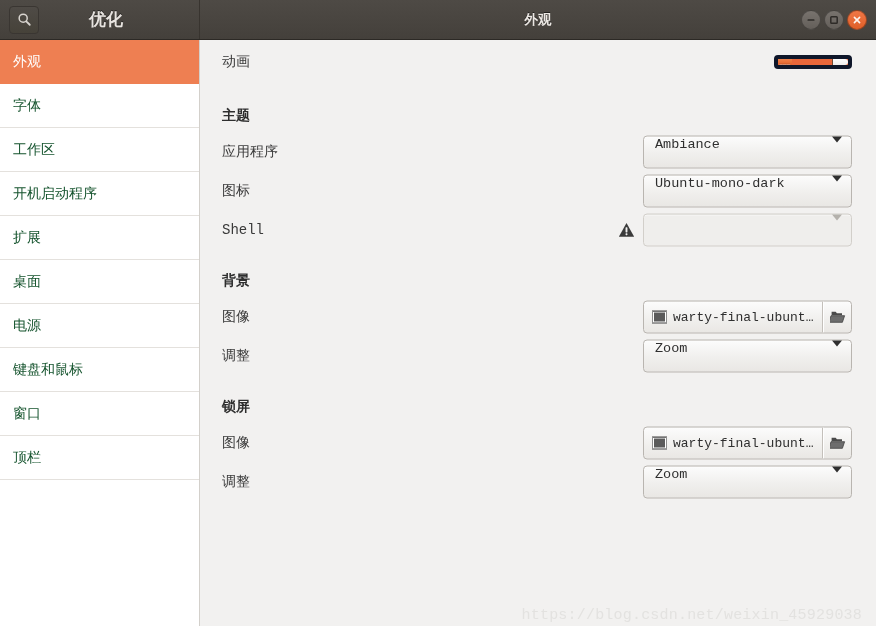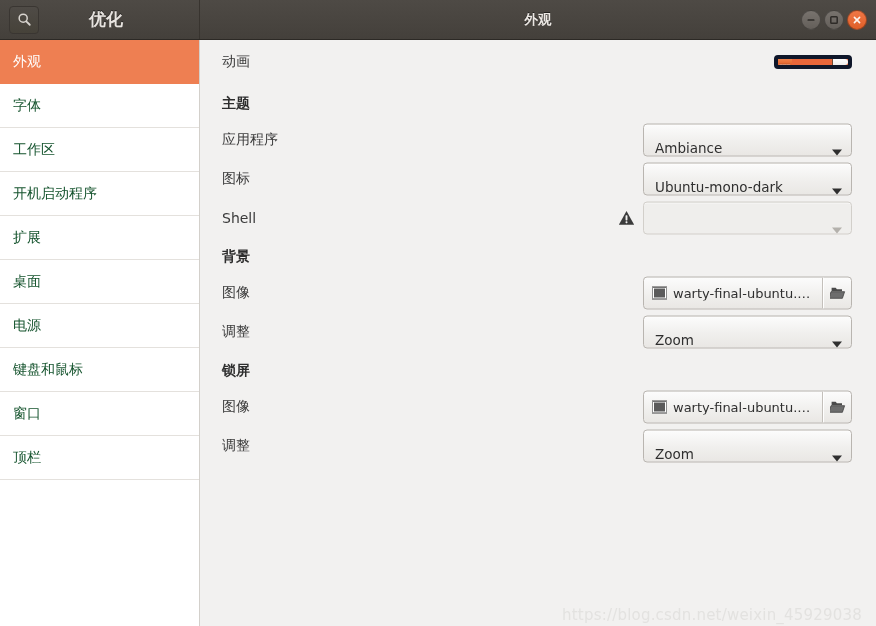--- a/index.html
+++ b/index.html
@@ -145,20 +145,21 @@
     border-bottom-color: #ee7f52;
   }
 
   
   .content {
     flex: 1;
     background: #f2f1f0;
     position: relative;
     padding: 0 24px 12px 22px;
     overflow: hidden;
+    font-family: Liberation Mono, monospace;
   }
 
   .row {
     display: flex;
     align-items: center;
     height: 39px;
     position: relative;
   }
 
   .row-label {
@@ -167,42 +168,42 @@
     white-space: nowrap;
   }
 
   .section-title {
     font-size: 14px;
     font-weight: bold;
     color: #2e2e2e;
     display: flex;
     align-items: center;
     height: 32px;
-    margin-top: 4px;
+    margin-top: 16px;
   }
 
   .row-ctrl {
     position: absolute;
     right: 0;
     top: 50%;
     transform: translateY(-50%);
     display: flex;
     align-items: center;
     gap: 8px;
   }
 
   
   .combo {
     width: 209px;
     height: 33px;
     border: 1px solid #b9b5b0;
     border-radius: 4px;
     background: linear-gradient(to bottom, #fcfcfc 0%, #f0efed 55%, #e9e7e4 100%);
     display: flex;
-    align-items: flex-end;
+    align-items: flex-start;
     padding: 0 9px 0 11px;
     font-size: 13.5px;
     color: #2f2f2f;
     cursor: pointer;
     box-shadow: 0 1px 0 rgba(255,255,255,0.6) inset;
   }
   .combo .combo-text { flex: 1; white-space: nowrap; overflow: hidden; }
   .combo .arrow {
     width: 0; height: 0;
     border-left: 5px solid transparent;

